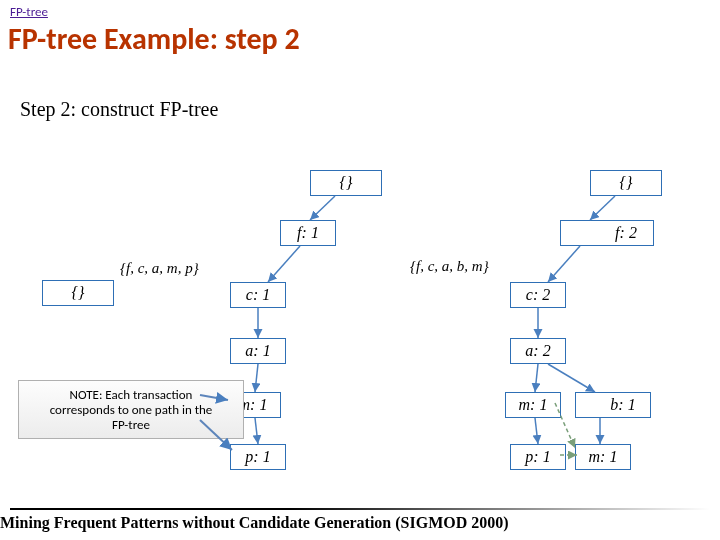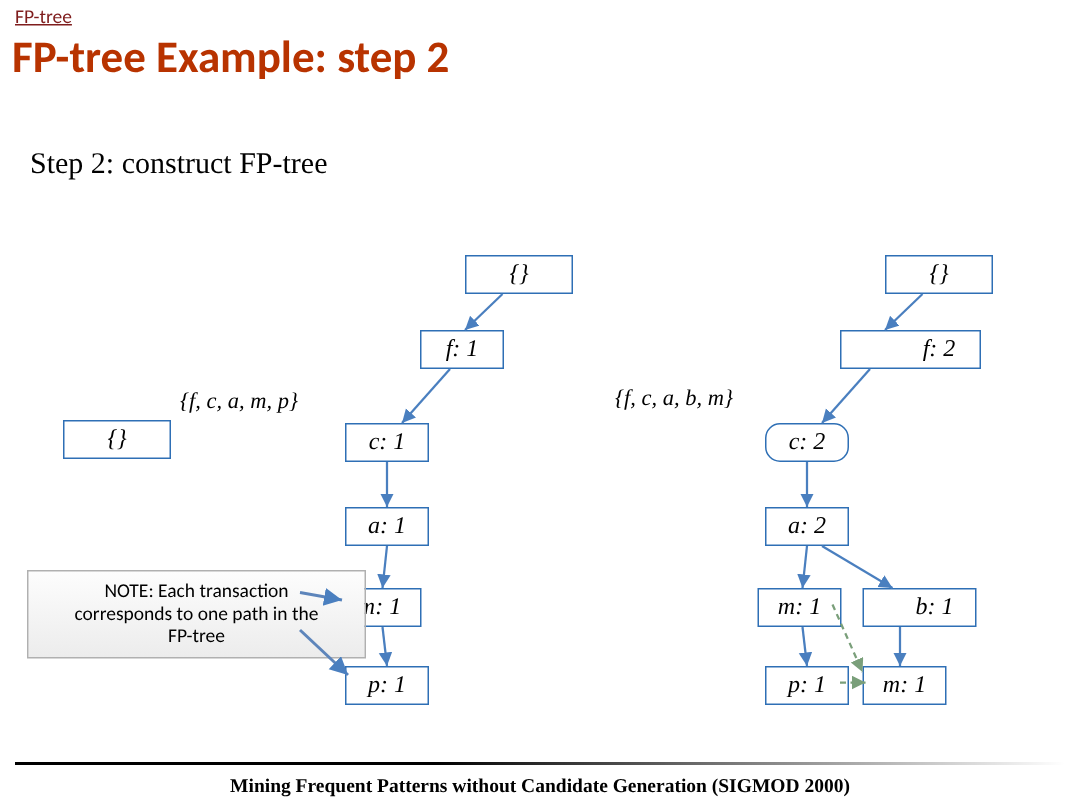--- a/index.html
+++ b/index.html
@@ -12,21 +12,21 @@
     position: relative;
     overflow: hidden;
   }
   .breadcrumb {
     position: absolute;
     top: 4px;
     left: 10px;
     font-family: Calibri, Arial, sans-serif;
     font-size: 13px;
     text-decoration: underline;
-    color: #7f1d1d;
+    color: #4c1d95;
   }
   .title {
     position: absolute;
     top: 20px;
     left: 8px;
     font-family: Calibri, Arial, sans-serif;
     font-size: 30px;
     font-weight: bold;
     color: #b83300;
   }
@@ -68,23 +68,22 @@
   .trans-label {
     position: absolute;
     font-style: italic;
     font-family: 'Times New Roman', serif;
     font-size: 15px;
   }
   .footer {
     position: absolute;
     bottom: 8px;
     width: 100%;
-    text-align: center;
     font-family: 'Comic Sans MS', cursive;
-    font-size: 13px;
+    font-size: 16px;
     font-weight: bold;
     color: #000;
     margin-top: 14px;
   }
   .footer-line {
     position: absolute;
     bottom: 30px;
     left: 10px;
     right: 10px;
     height: 2px;
@@ -113,21 +112,21 @@
 <div class="trans-label" style="top:260px; left:120px;">{f, c, a, m, p}</div>
 <div class="trans-label" style="top:238px; left:410px;margin-top:20px;">{f, c, a, b, m}</div>
 
 <div class="node" style="top:220px; left:280px;">f: 1</div>
 <div class="node" style="top:282px; left:230px;">c: 1</div>
 <div class="node" style="top:338px; left:230px;">a: 1</div>
 <div class="node" style="top:392px; left:225px;">m: 1</div>
 <div class="node" style="top:444px; left:230px;">p: 1</div>
 
 <div class="node" style="top:220px; left:560px;padding-left:48px;">f: 2</div>
-<div class="node" style="top:282px; left:510px;border-radius:10px;">c: 2</div>
+<div class="node" style="top:282px; left:510px;">c: 2</div>
 <div class="node" style="top:338px; left:510px;">a: 2</div>
 <div class="node" style="top:392px; left:505px;">m: 1</div>
 <div class="node" style="top:444px; left:510px;">p: 1</div>
 <div class="node" style="top:392px; left:575px;padding-left:30px;">b: 1</div>
 <div class="node" style="top:444px; left:575px;">m: 1</div>
 
 <div class="note-box">NOTE: Each transaction corresponds to one path in the FP-tree</div>
 
 <svg class="arrows">
   <defs>

